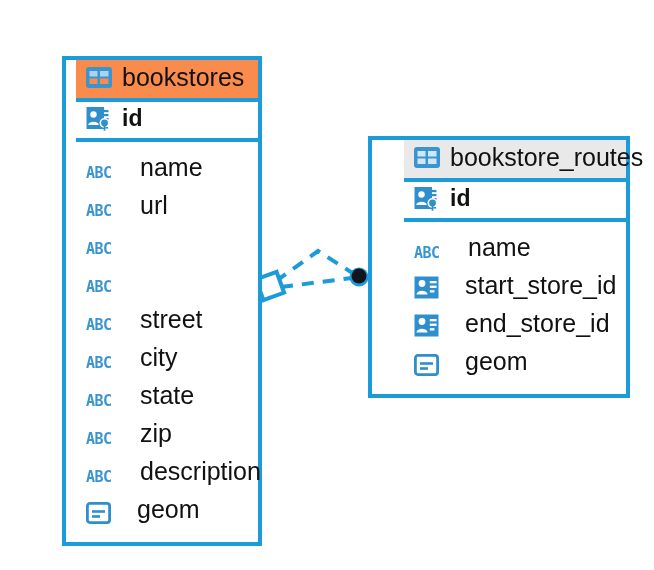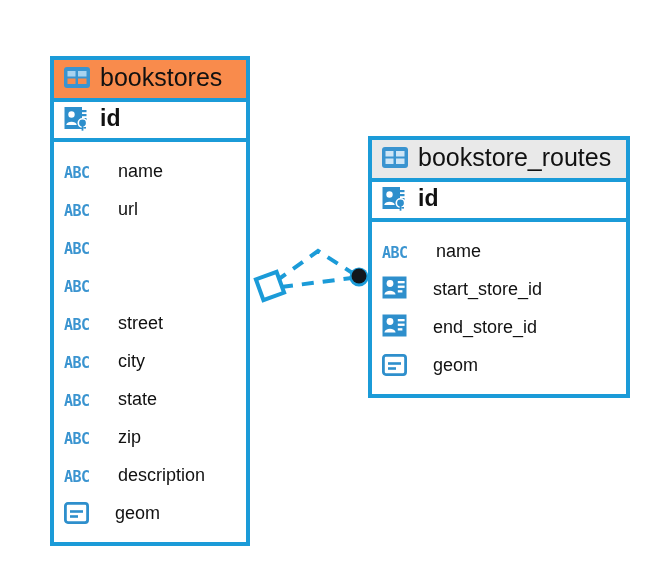--- a/index.html
+++ b/index.html
@@ -42,21 +42,21 @@
     font-size:23px;font-weight:bold;color:#111111;line-height:1.1;
   }
   .field-list{padding:3px 0 5px 0;}
   .field-row{
     display:flex;align-items:flex-end;gap:26px;
     padding:1px 10px;
     box-sizing:border-box;
     height:38px;
   }
   .field-row .fname{
-    font-size:18px;color:#111111;line-height:1.1;white-space:nowrap;
+    font-size:25px;color:#111111;line-height:1.1;white-space:nowrap;
   }
 
   
   .hdr-orange{background:#f98b4c;}
   .hdr-grey{background:#e9e9e9;}
 
   
   .ico{flex:0 0 auto;display:block;}
   .ico-table{width:26px;height:21px;}
   .ico-key{width:26px;height:26px;}
@@ -89,21 +89,21 @@
     <g transform="translate(270,286) rotate(-20)">
       <rect x="-11" y="-11" width="22" height="22" fill="#ffffff" stroke="#1b9bd8" stroke-width="4"></rect>
     </g>
 
     <g>
       <circle cx="359" cy="277" r="9.5" fill="#1b9bd8"></circle>
       <circle cx="359" cy="276" r="7.5" fill="#12161c"></circle>
     </g>
   </svg>
 
-  <div class="entity" style="left:50px; top:56px; width:200px; height:490px;">
+  <div class="entity" style="left:62px; top:56px; width:200px; height:490px;padding-left:10px;">
 
     <div class="entity-header hdr-orange">
       <svg class="ico ico-table" viewBox="0 0 26 21">
         <rect x="0" y="0" width="26" height="21" rx="3" fill="#3a94d0"></rect>
         <rect x="3.5" y="4" width="8" height="5.5" fill="#a9d3ef"></rect>
         <rect x="14" y="4" width="8.5" height="5.5" fill="#a9d3ef"></rect>
         <rect x="3.5" y="11.5" width="8" height="5.5" fill="#f98b4c"></rect>
         <rect x="14" y="11.5" width="8.5" height="5.5" fill="#f98b4c"></rect>
       </svg>
       <span class="title">bookstores</span>
@@ -192,21 +192,21 @@
           <rect x="1.4" y="1.4" width="22.2" height="19.2" rx="2.5" fill="#ffffff" stroke="#2e8fcc" stroke-width="2.8"></rect>
           <rect x="6" y="8.2" width="13" height="2.6" fill="#2e8fcc"></rect>
           <rect x="6" y="13.2" width="8" height="2.6" fill="#2e8fcc"></rect>
         </svg>
         <span class="fname">geom</span>
       </div>
 
     </div>
   </div>
 
-  <div class="entity" style="left:368px; top:136px; width:262px; height:262px;">
+  <div class="entity" style="left:368px; top:136px; width:262px; height:262px;padding-left:32px;">
 
     <div class="entity-header hdr-grey">
       <svg class="ico ico-table" viewBox="0 0 26 21">
         <rect x="0" y="0" width="26" height="21" rx="3" fill="#3a94d0"></rect>
         <rect x="3.5" y="4" width="8" height="5.5" fill="#cfe6f6"></rect>
         <rect x="14" y="4" width="8.5" height="5.5" fill="#cfe6f6"></rect>
         <rect x="3.5" y="11.5" width="8" height="5.5" fill="#cfe6f6"></rect>
         <rect x="14" y="11.5" width="8.5" height="5.5" fill="#cfe6f6"></rect>
       </svg>
       <span class="title">bookstore_routes</span>

